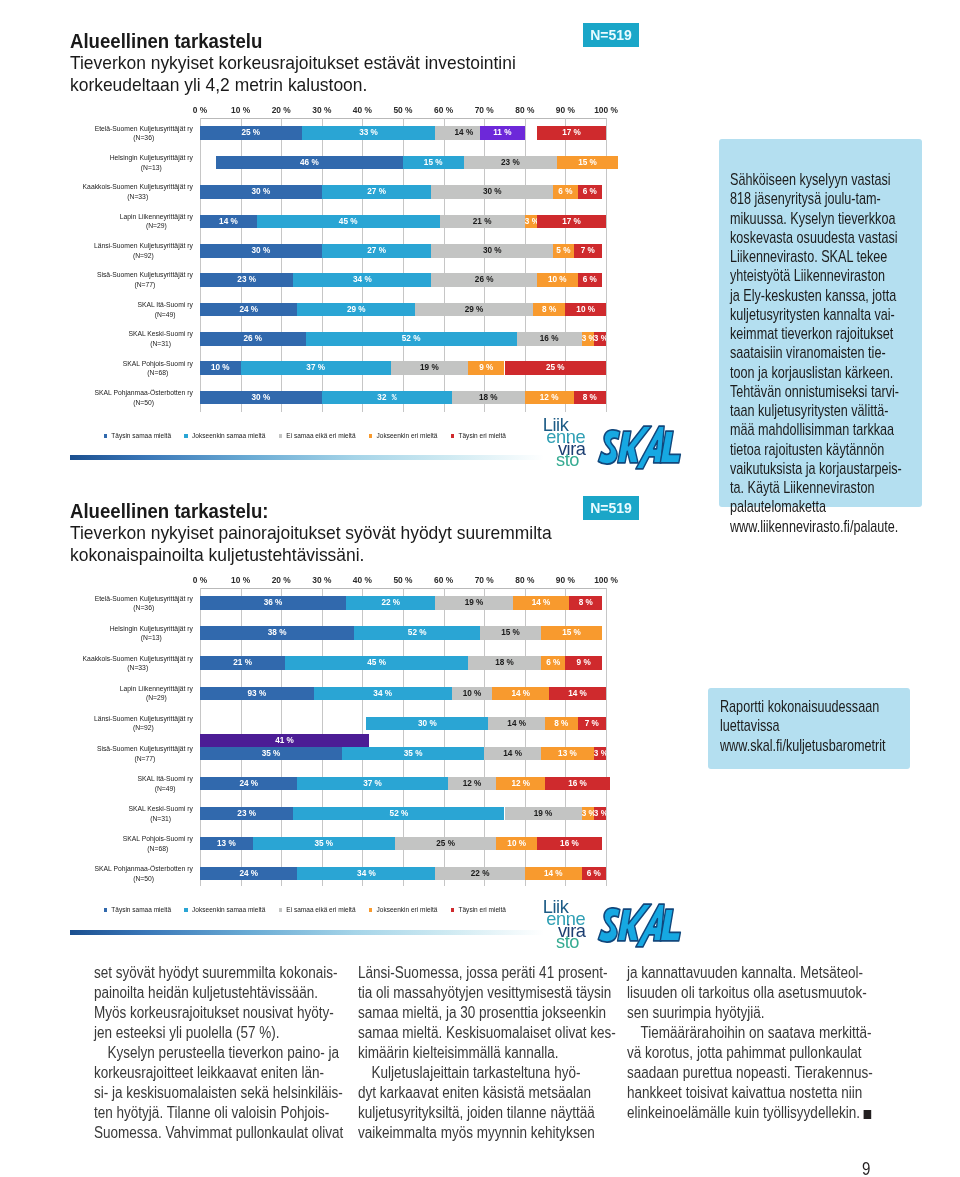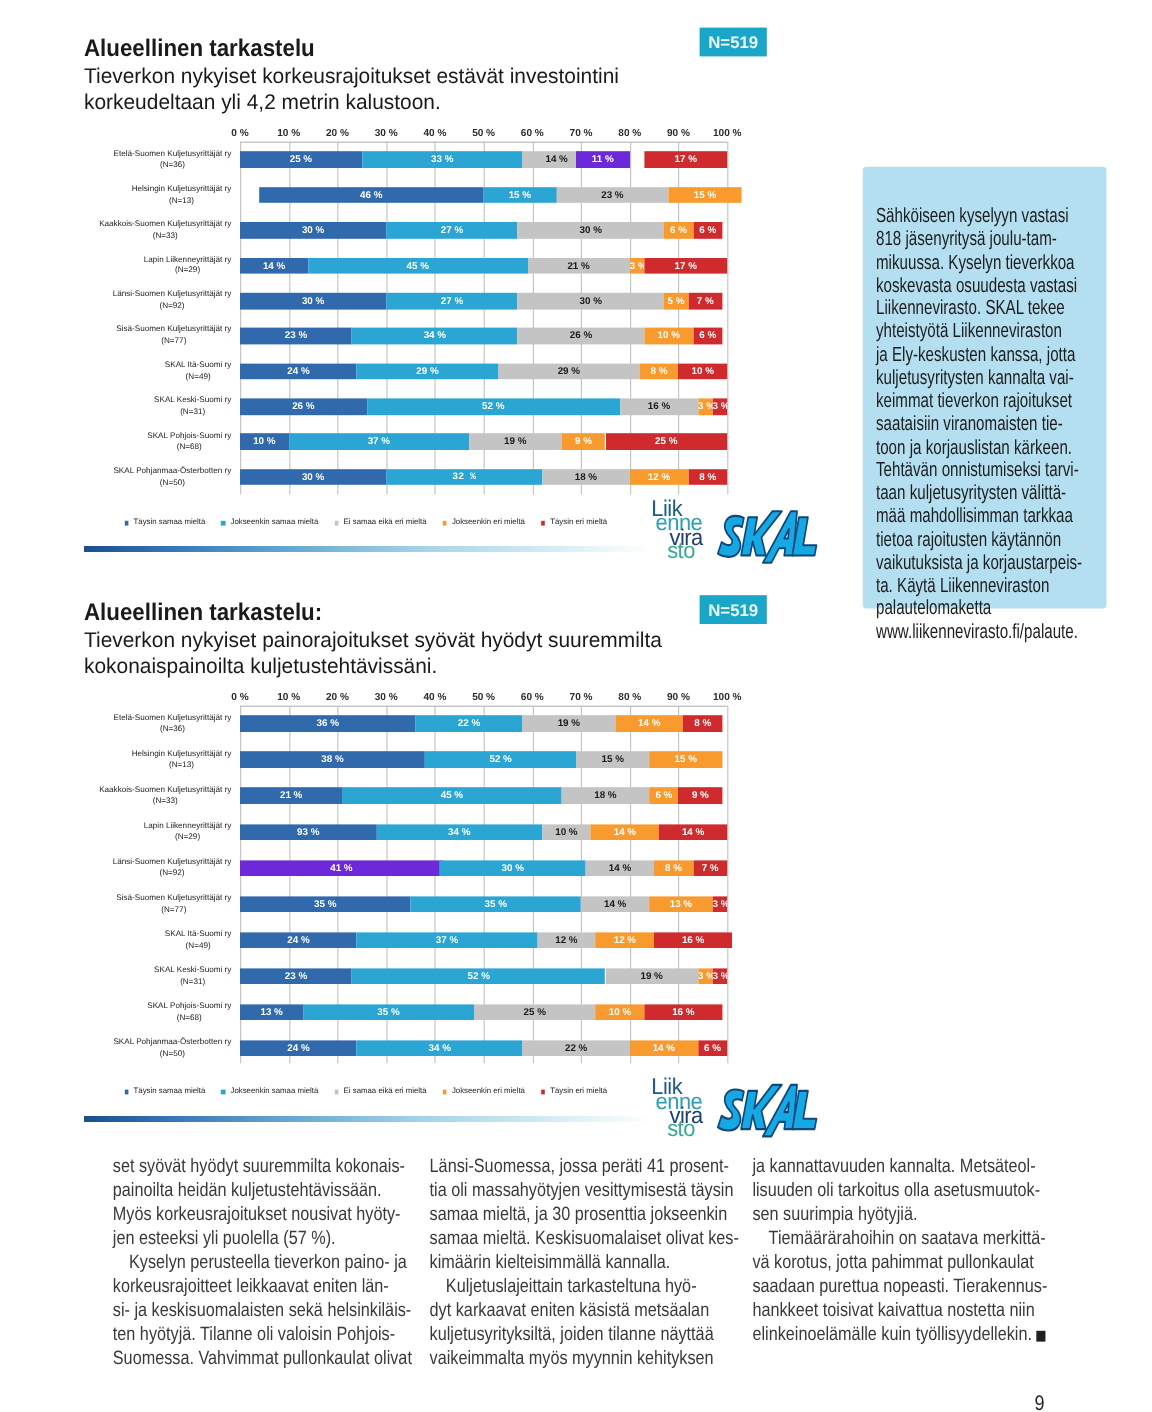--- a/index.html
+++ b/index.html
@@ -283,21 +283,21 @@
         <div class="cat" style="top:112.72000000000001px;left:0px;width:122.8px;"><span><div>Lapin Liikenneyrittäjät ry</div><div>(N=29)</div></span></div>
         <div class="barrow" style="left:130px;width:406px;top:115.52000000000001px;">
           <div class="seg" style="left:0px;width:113.68px;background:#3169ad;">93 %</div>
           <div class="seg" style="left:113.68px;width:138.04px;background:#2aa5d4;">34 %</div>
           <div class="seg gray" style="left:251.72px;width:40.6px;background:#c3c4c3;">10 %</div>
           <div class="seg" style="left:292.32px;width:56.84px;background:#f89a2e;">14 %</div>
           <div class="seg" style="left:349.16px;width:56.84px;background:#cf2a2d;">14 %</div>
         </div>
         <div class="cat" style="top:142.76px;left:0px;width:122.8px;"><span><div>Länsi-Suomen Kuljetusyrittäjät ry</div><div>(N=92)</div></span></div>
         <div class="barrow" style="left:130px;width:406px;top:145.56px;">
-          <div class="seg" style="left:0px;width:169px;background:#6d28d9;">41 %</div>
+          <div class="seg" style="left:0px;width:169px;background:#4c1d95;margin-top:17px;">41 %</div>
           <div class="seg" style="left:166.46px;width:121.8px;background:#2aa5d4;">30 %</div>
           <div class="seg gray" style="left:288.26px;width:56.84px;background:#c3c4c3;">14 %</div>
           <div class="seg" style="left:345.1px;width:32.48px;background:#f89a2e;">8 %</div>
           <div class="seg" style="left:377.58px;width:28.42px;background:#cf2a2d;">7 %</div>
         </div>
         <div class="cat" style="top:172.79999999999998px;left:0px;width:122.8px;"><span><div>Sisä-Suomen Kuljetusyrittäjät ry</div><div>(N=77)</div></span></div>
         <div class="barrow" style="left:130px;width:406px;top:175.6px;">
           <div class="seg" style="left:0px;width:142.1px;background:#3169ad;">35 %</div>
           <div class="seg" style="left:142.1px;width:142.1px;background:#2aa5d4;">35 %</div>
           <div class="seg gray" style="left:284.2px;width:56.84px;background:#c3c4c3;">14 %</div>
@@ -393,20 +393,27 @@
         <div>Tehtävän onnistumiseksi tarvi-</div>
         <div>taan kuljetusyritysten välittä-</div>
         <div>mää mahdollisimman tarkkaa</div>
         <div>tietoa rajoitusten käytännön</div>
         <div>vaikutuksista ja korjaustarpeis-</div>
         <div>ta. Käytä Liikenneviraston</div>
         <div>palautelomaketta</div>
         <div>www.liikennevirasto.fi/palaute.</div>
       </div>
   </div>
+  <div class="infobox" style="left:708px;top:688px;width:202px;height:81px;">
+    <div class="txt" style="left:12px;top:9px;width:260px;">
+        <div>Raportti kokonaisuudessaan</div>
+        <div>luettavissa</div>
+        <div>www.skal.fi/kuljetusbarometrit</div>
+      </div>
+  </div>
 
   <div class="bodycol" style="left:93.8px;top:963px;width:300px;">
     <div class="txt" style="width:360px;">
         <div>set syövät hyödyt suuremmilta kokonais-</div>
         <div>painoilta heidän kuljetustehtävissään.</div>
         <div>Myös korkeusrajoitukset nousivat hyöty-</div>
         <div>jen esteeksi yli puolella (57 %).</div>
         <div> Kyselyn perusteella tieverkon paino- ja</div>
         <div>korkeusrajoitteet leikkaavat eniten län-</div>
         <div>si- ja keskisuomalaisten sekä helsinkiläis-</div>

